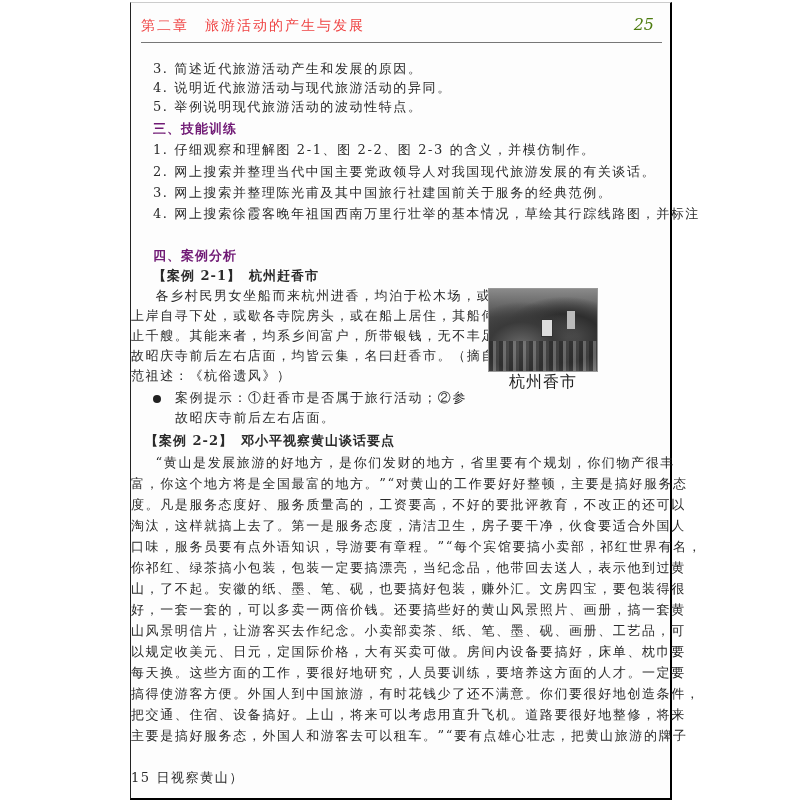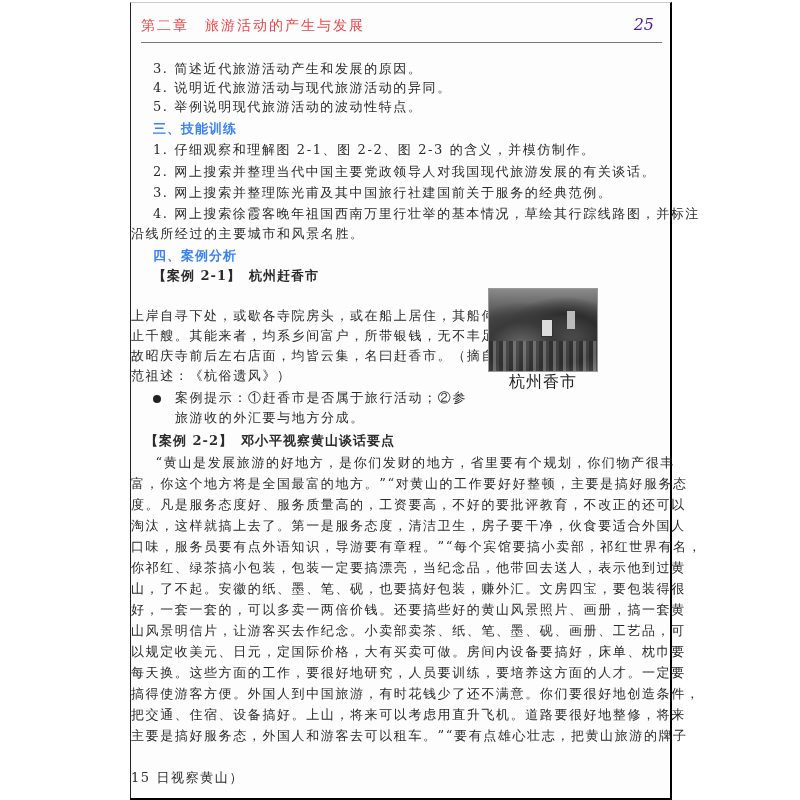--- a/index.html
+++ b/index.html
@@ -4,25 +4,25 @@
 <style>
   html, body { margin:0; padding:0; background:#ffffff; }
   body { width:800px; height:800px; position:relative; overflow:hidden;
          font-family:"DejaVu Serif","Liberation Serif",serif; color:#222; }
   .page { position:absolute; left:130px; top:2px; width:539px; height:795px;
           border:1px solid #111; border-top:1px solid #ccc; border-left:1px solid #222;
           border-right:2px solid #000; border-bottom:2px solid #000; background:#fdfdfd; }
   .hdr { position:absolute; left:10px; right:10px; top:14px; height:24px; }
   .hdr-title { position:absolute; left:0; right:0; text-align:left; top:0;
                font-size:14px; letter-spacing:2px; color:#ef4444; }
-  .hdr-num { position:absolute; right:6px; top:-2px; font-style:italic; font-size:16px; color:#4c1d95; }
+  .hdr-num { position:absolute; right:6px; top:-2px; font-style:italic; font-size:16px; color:#4d7c0f; }
   .hdr-rule { position:absolute; left:10px; right:8px; top:39px; height:1px; background:#777; }
   .ln { position:absolute; left:12px; white-space:nowrap; font-size:13px; line-height:18px;
         letter-spacing:1.6px; color:#2a2a2a; }
-  .bold { font-family:"DejaVu Sans","Liberation Sans",sans-serif; font-weight:bold; font-size:13px; letter-spacing:1px; color:#3b82f6; }
+  .bold { font-family:"DejaVu Sans","Liberation Sans",sans-serif; font-weight:bold; font-size:13px; letter-spacing:1px; color:#701a75; }
   .case { font-weight:bold; letter-spacing:1px; }
   .case .t { margin-left:8px; }
   .bullet { display:inline-block; width:8px; height:8px; border-radius:50%; background:#222;
             vertical-align:middle; margin-right:14px; }
   .photo { position:absolute; left:357px; top:285px; width:108px; height:82px;
            background:
              radial-gradient(ellipse at 30% 70%, #6a6a6a 0, #3a3a3a 30%, transparent 55%),
              radial-gradient(ellipse at 70% 60%, #555 0, #2e2e2e 35%, transparent 60%),
              linear-gradient(180deg, #8a8a8a 0%, #4c4c4c 35%, #3a3a3a 70%, #9a9a9a 100%);
            border:1px solid #999; }
@@ -44,43 +44,43 @@
 
   <div class="ln" style="top:57px;left:22px">3.  简述近代旅游活动产生和发展的原因。</div>
   <div class="ln" style="top:76px;left:22px">4.  说明近代旅游活动与现代旅游活动的异同。</div>
   <div class="ln" style="top:95px;left:22px">5.  举例说明现代旅游活动的波动性特点。</div>
 
   <div class="ln bold" style="top:117px;left:22px">三、技能训练</div>
   <div class="ln" style="top:138px;left:22px">1.  仔细观察和理解图 2-1、图 2-2、图 2-3 的含义，并模仿制作。</div>
   <div class="ln" style="top:160px;left:22px">2.  网上搜索并整理当代中国主要党政领导人对我国现代旅游发展的有关谈话。</div>
   <div class="ln" style="top:181px;left:22px">3.  网上搜索并整理陈光甫及其中国旅行社建国前关于服务的经典范例。</div>
   <div class="ln" style="top:202px;left:22px">4.  网上搜索徐霞客晚年祖国西南万里行壮举的基本情况，草绘其行踪线路图，并标注</div>
-  <div class="ln" style="top:222px;left:0px">沿线所经过的主要城市和风景名胜。</div>
 
   <div class="ln bold" style="top:244px;left:22px">四、案例分析</div>
 
   <div class="ln case" style="top:264px;left:22px">
     <span>【案例 2-1】</span><span class="t">杭州赶香市</span>
   </div>
+  <div class="ln" style="top:284px;left:10px">　各乡村民男女坐船而来杭州进香，均泊于松木场，或</div>
   <div class="ln" style="top:304px;left:0px">上岸自寻下处，或歇各寺院房头，或在船上居住，其船何</div>
   <div class="ln" style="top:324px;left:0px">止千艘。其能来者，均系乡间富户，所带银钱，无不丰足，</div>
   <div class="ln" style="top:344px;left:0px">故昭庆寺前后左右店面，均皆云集，名曰赶香市。（摘自</div>
   <div class="ln" style="top:364px;left:0px">范祖述：《杭俗遗风》）</div>
 
   <div class="photo">
     <div class="sign"></div>
     <div class="sign2"></div>
     <div class="crowd"></div>
   </div>
   <div class="cap">杭州香市</div>
 
   <div class="ln" style="top:386px;left:22px">
     <span class="bullet"></span><span>案例提示：①赶香市是否属于旅行活动；②参</span>
   </div>
-  <div class="ln" style="top:406px;left:44px">旅游收的外汇要与地方分成。</div>
+  <div class="ln" style="top:406px;left:44px">故昭庆寺前后左右店面。</div>
 
   <div class="ln case" style="top:429px;left:14px">
     <span>【案例 2-2】</span><span class="t">邓小平视察黄山谈话要点</span>
   </div>
 
   <div class="ln" style="top:451px;left:10px">　“黄山是发展旅游的好地方，是你们发财的地方，省里要有个规划，你们物产很丰</div>
   <div class="ln" style="top:472px;left:0px">富，你这个地方将是全国最富的地方。”“对黄山的工作要好好整顿，主要是搞好服务态</div>
   <div class="ln" style="top:493px;left:0px">度。凡是服务态度好、服务质量高的，工资要高，不好的要批评教育，不改正的还可以</div>
   <div class="ln" style="top:514px;left:0px">淘汰，这样就搞上去了。第一是服务态度，清洁卫生，房子要干净，伙食要适合外国人</div>
   <div class="ln" style="top:535px;left:0px">口味，服务员要有点外语知识，导游要有章程。”“每个宾馆要搞小卖部，祁红世界有名，</div>

